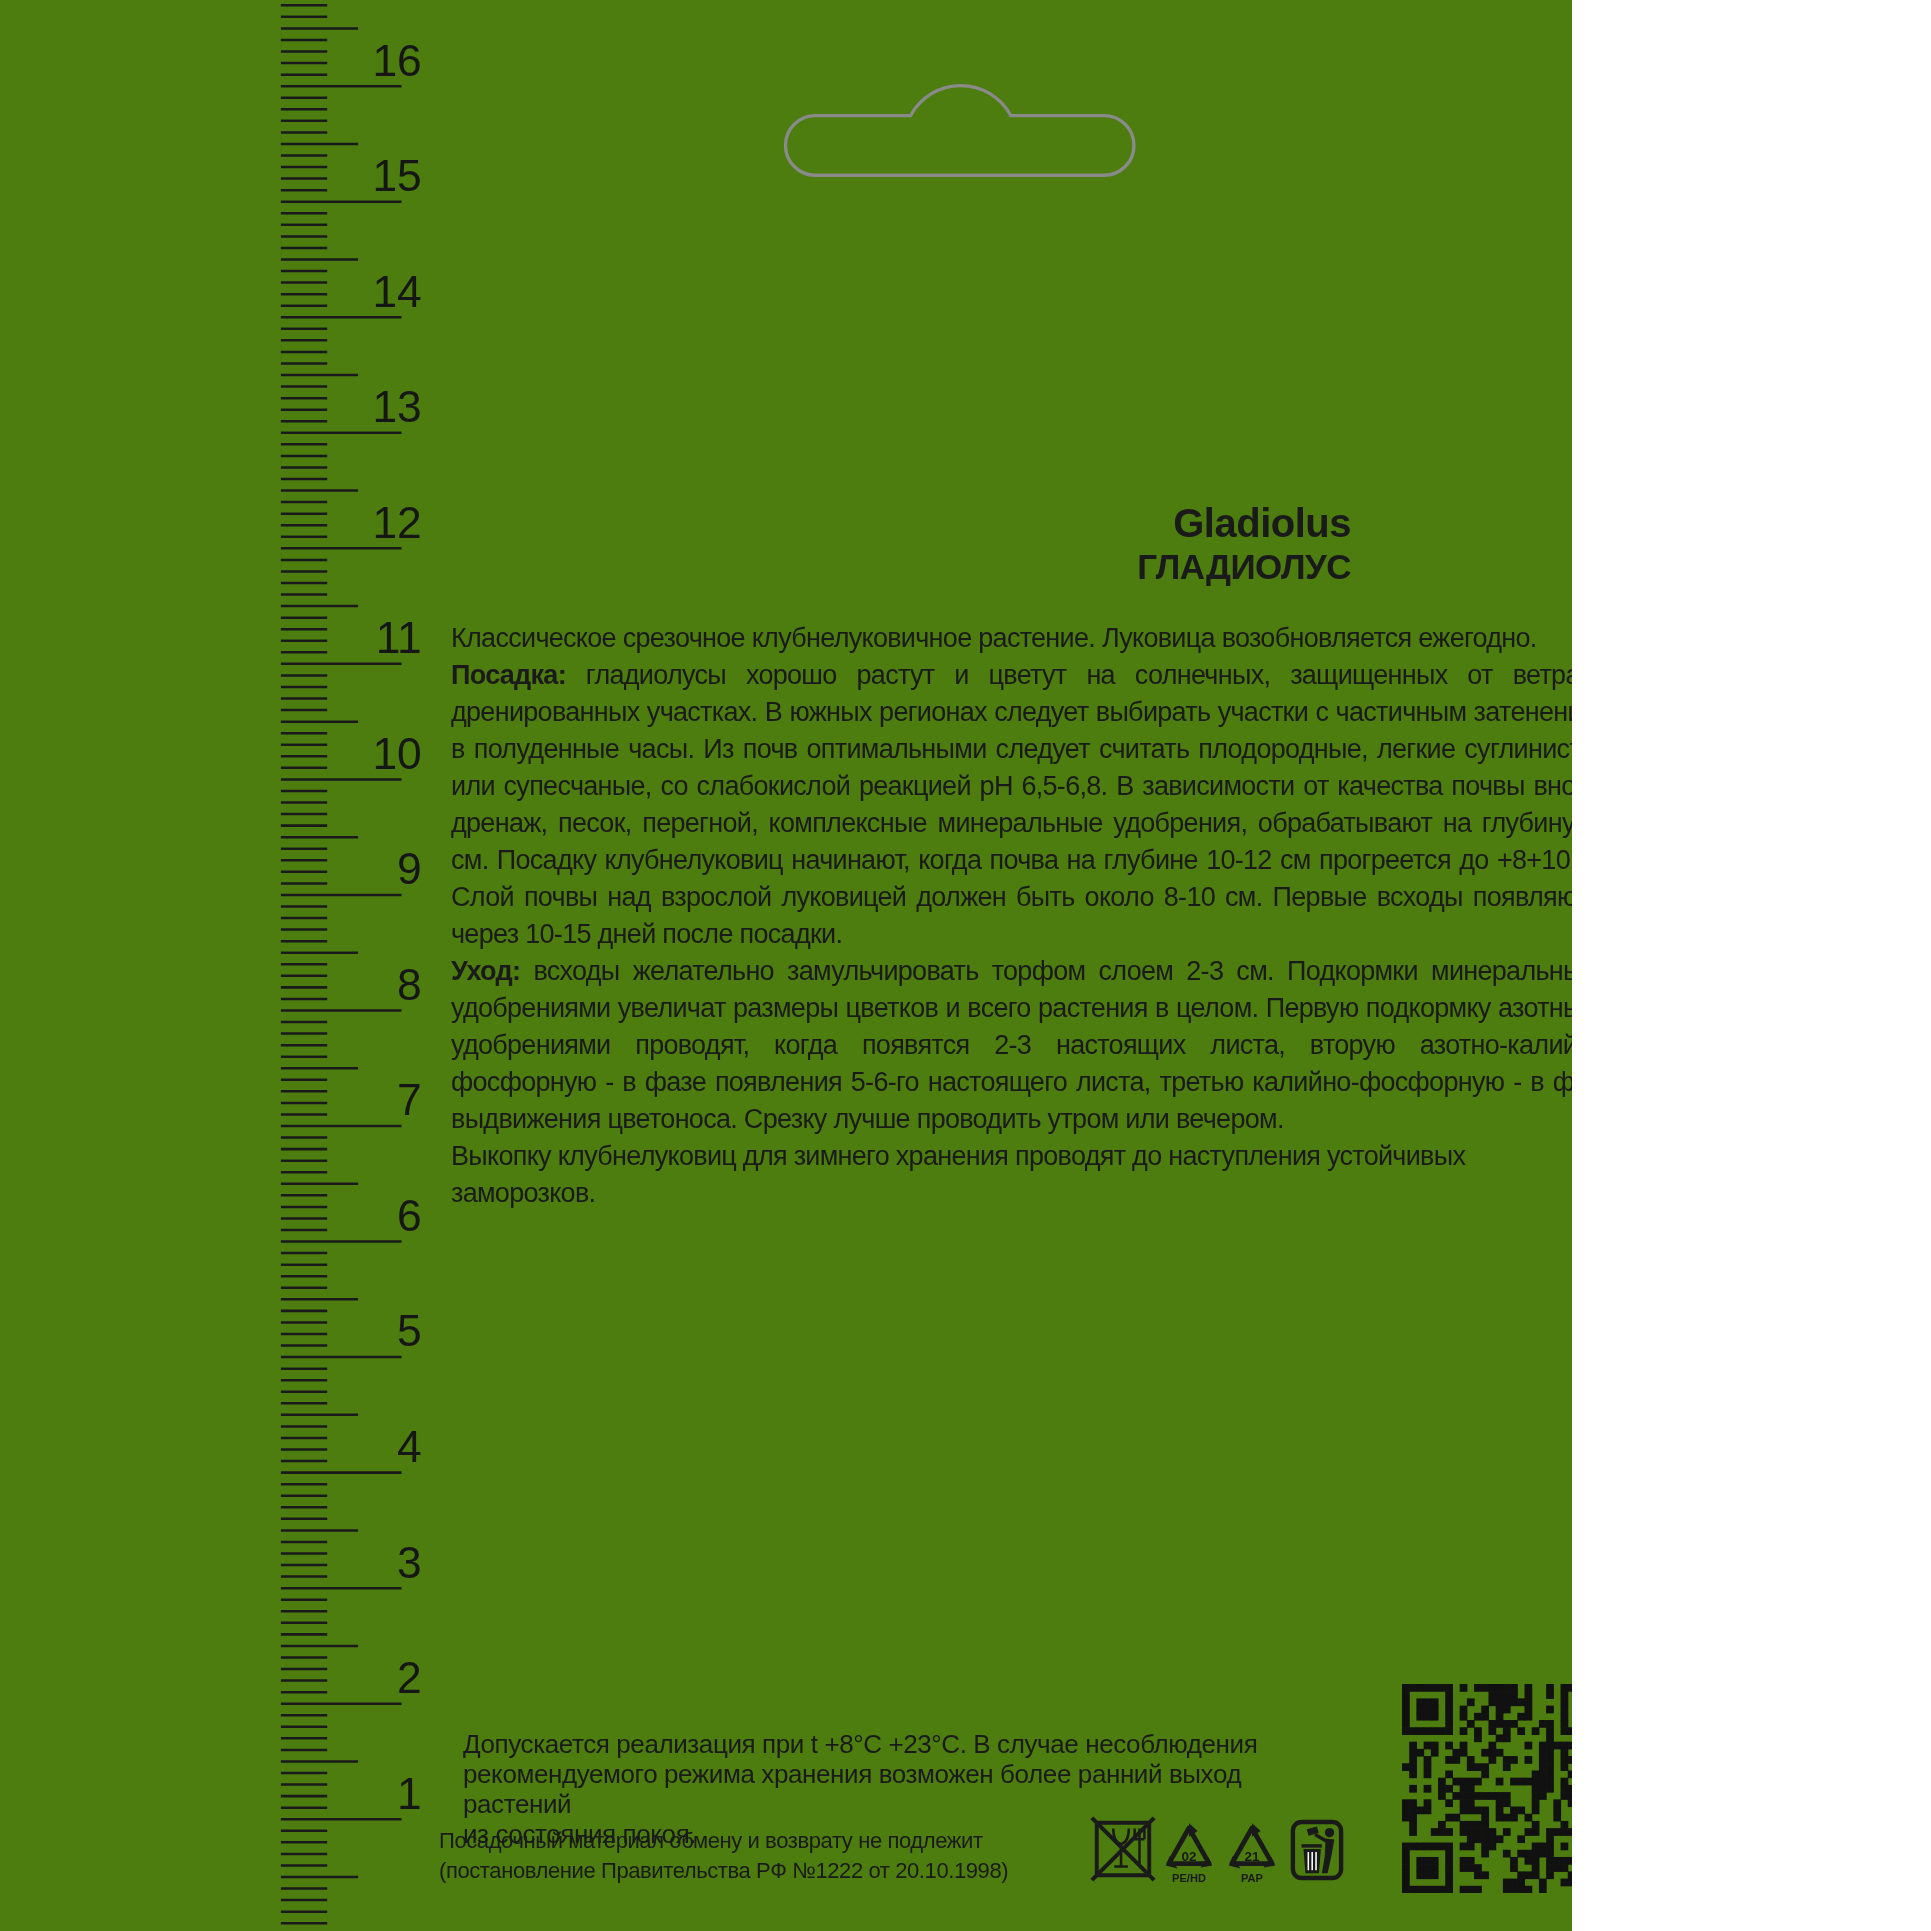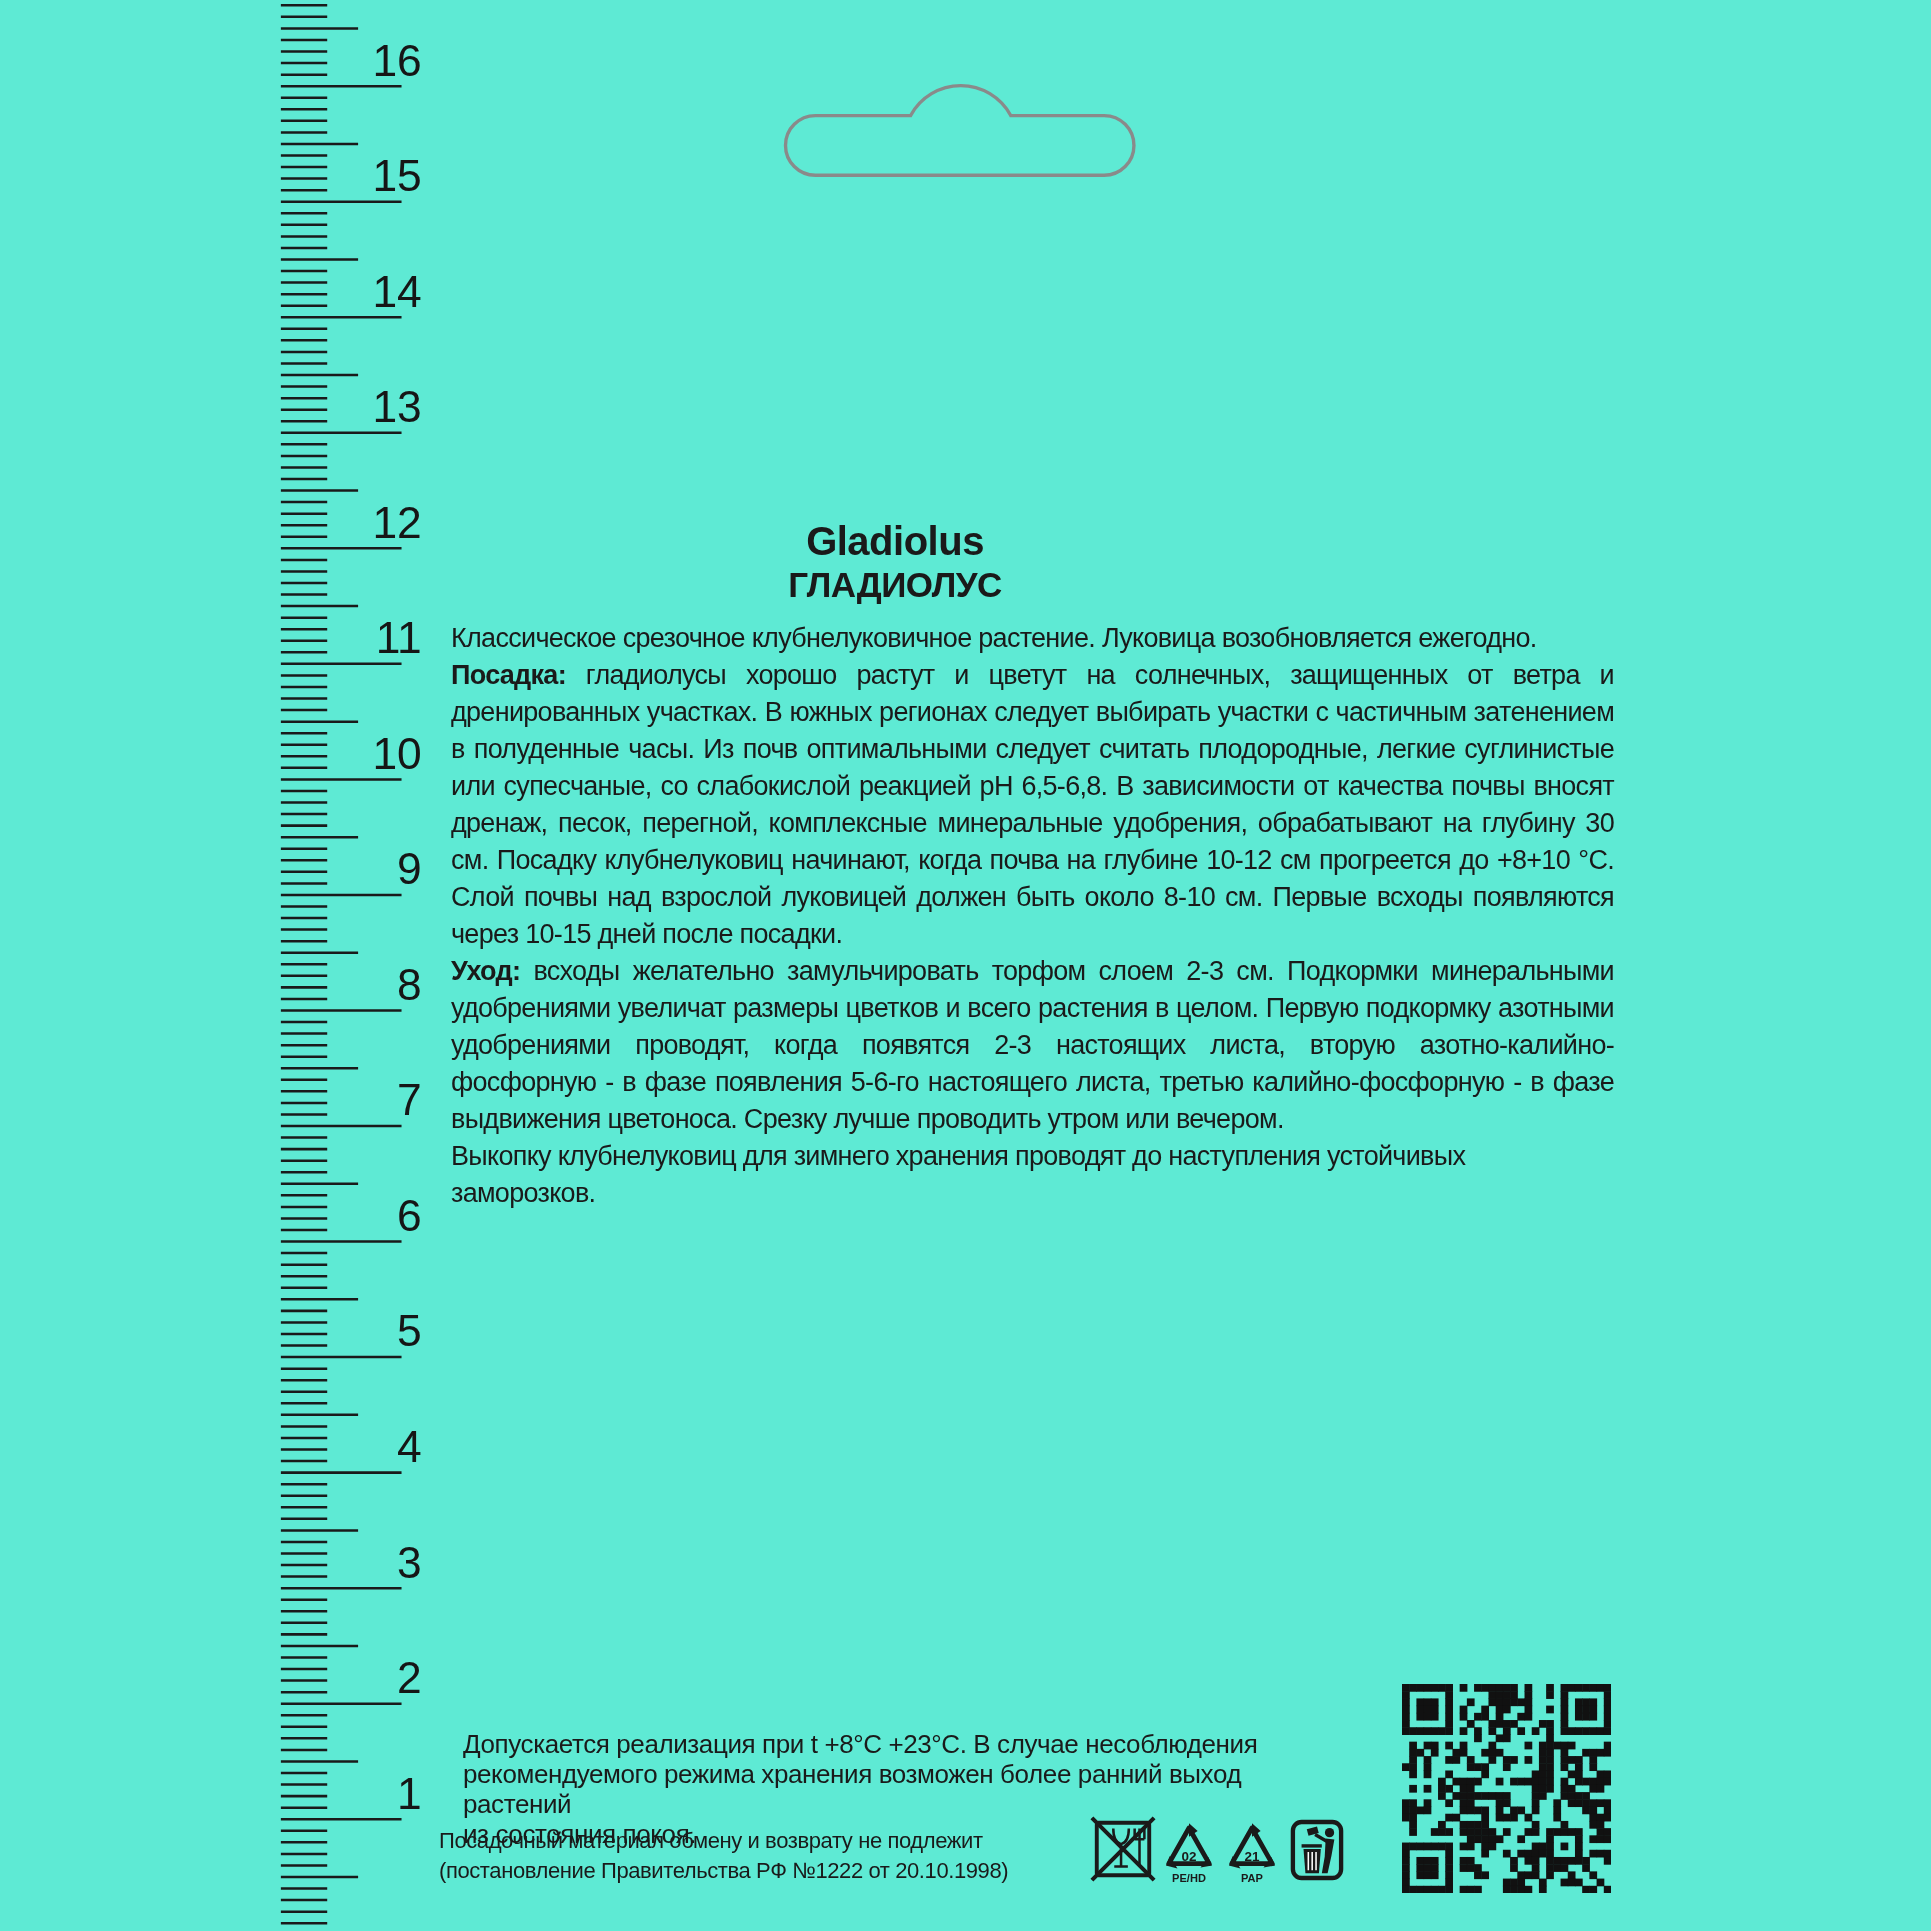--- a/index.html
+++ b/index.html
@@ -1,25 +1,25 @@
 <!DOCTYPE html>
 <html><head>
 <meta charset="utf-8">
 <style>
   html,body{margin:0;padding:0;background:#ffffff;}
   .page{
-    position:relative;width:1931px;height:1931px;background:#5eead4;overflow:hidden;
+    position:relative;width:1572px;height:1931px;background:#4d7c0f;overflow:hidden;
     font-family:"Liberation Sans",sans-serif;color:#1a1a1a;
   }
   
   #ruler{position:absolute;left:0;top:0;}
   
   #hang-hole{position:absolute;left:753px;top:53px;}
   
-  .title-block{position:absolute;left:439px;top:519px;width:912px;text-align:center;line-height:44px;}
+  .title-block{position:absolute;left:439px;top:501px;width:912px;text-align:right;line-height:44px;}
   .title-latin{font-size:40px;font-weight:700;letter-spacing:-0.5px;}
   .title-cyr{font-size:35px;font-weight:700;letter-spacing:-0.5px;}
   
   .body-text{
     position:absolute;left:451px;top:620px;width:1163px;
     font-size:27px;line-height:37px;letter-spacing:-0.7px;
   }
   .body-text p{margin:0;}
   .just{text-align:justify;text-align-last:left;}
   .lead{font-weight:700;}

